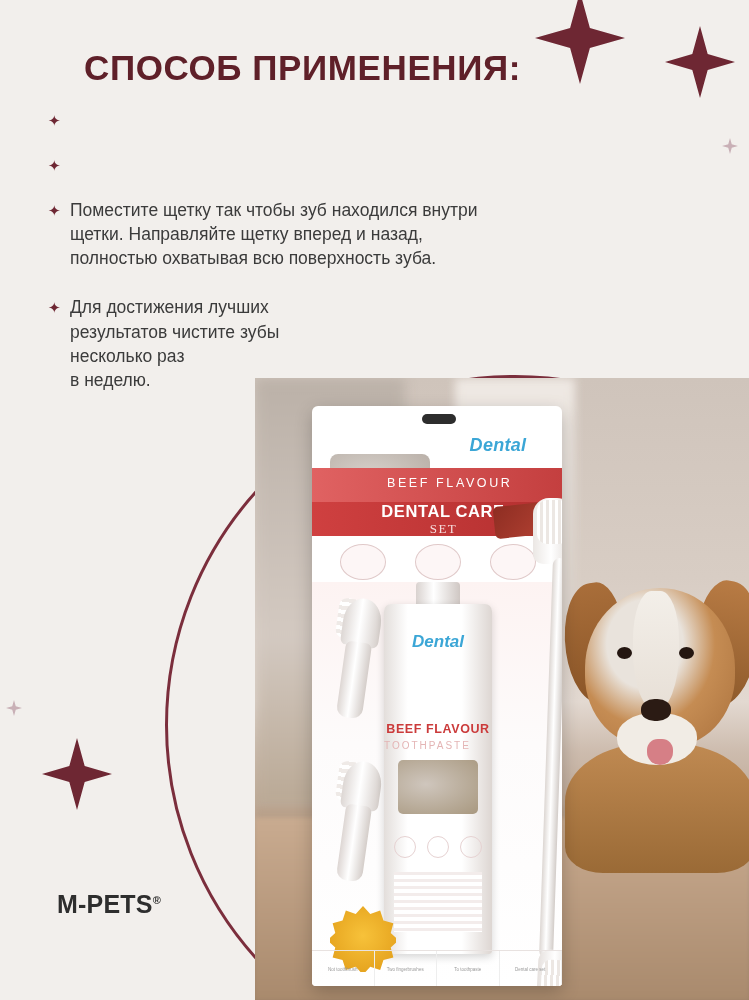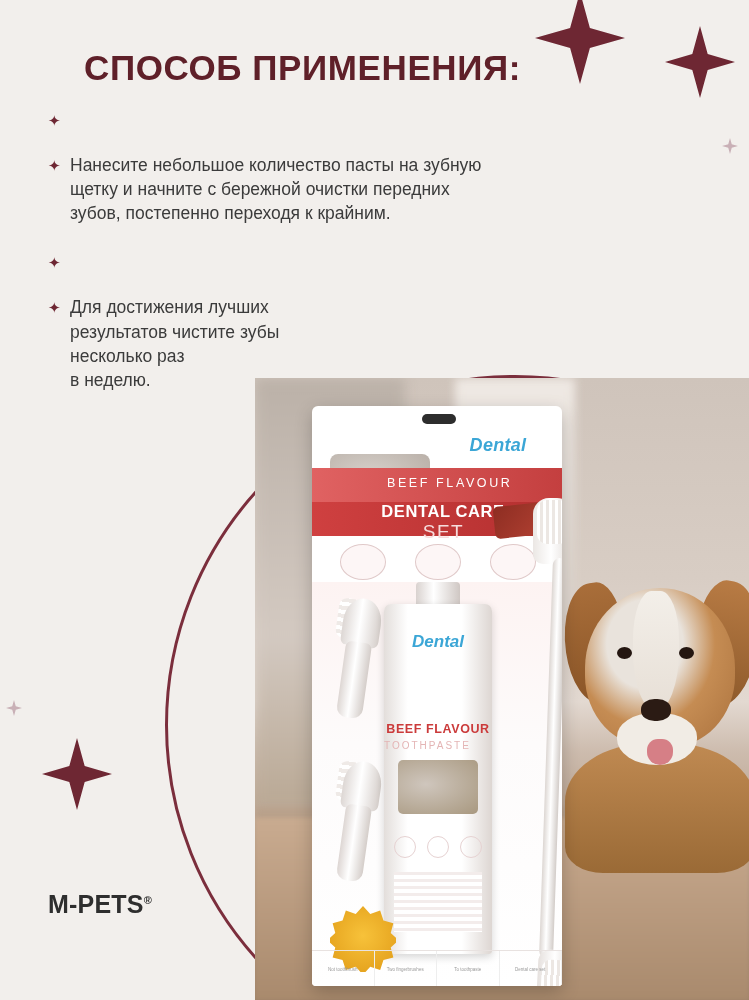--- a/index.html
+++ b/index.html
@@ -206,21 +206,21 @@
   }
   .pack-title{
     position:absolute;left:0;top:96px;width:250px;height:34px;
     background:linear-gradient(to right,#cf4040,#b32f2f);
     display:flex;align-items:center;flex-direction:column;
   }
   .pack-title .dc{
     margin-left:12px;color:#fff;font-size:16.5px;font-weight:bold;letter-spacing:.6px;
   }
   .pack-title .st{
-    margin-left:13px;color:#f6dcdc;font-size:19px;letter-spacing:1.5px;
+    margin-left:13px;color:#f6dcdc;font-size:13px;letter-spacing:1.5px;font-family:Liberation Serif, serif;
   }
   .pack-meat{
     position:absolute;right:6px;top:98px;width:62px;height:32px;
     background:linear-gradient(135deg,#8d2d22,#b74334);
     border-radius:5px;transform:rotate(-6deg);
   }
   .pack-badges{
     position:absolute;left:28px;top:138px;width:196px;height:34px;
     display:flex;justify-content:space-between;
   }
@@ -340,21 +340,21 @@
     display:flex;
   }
   .pack-footer .cell{
     flex:1;border-right:1px solid #eee;
     display:flex;align-items:center;justify-content:center;
     font-size:4.5px;color:#9a9a9a;
   }
 
   
   .brand{
-    position:absolute;left:48px;top:890px;
+    position:absolute;left:57px;top:890px;
     font-size:25px;font-weight:bold;color:#2e2e2e;letter-spacing:.2px;
   }
   .brand sup{font-size:11px;vertical-align:super;}
 </style>
 </head>
 <body>
 
 <div class="page">
 
   <div class="star s1"></div>
@@ -366,27 +366,27 @@
   <div class="title">СПОСОБ ПРИМЕНЕНИЯ:</div>
 
   <div class="steps">
 
     <div class="step">
       <div class="bullet">✦</div>
     </div>
 
     <div class="step">
       <div class="bullet">✦</div>
-      <div class="step-text">Нанесите небольшое количество пасты на зубную
-щетку и начните с бережной очистки передних
-зубов, постепенно переходя к крайним.</div>
     </div>
 
     <div class="step">
       <div class="bullet">✦</div>
+      <div class="step-text">Поместите щетку так чтобы зуб находился внутри
+щетки. Направляйте щетку вперед и назад,
+полностью охватывая всю поверхность зуба.</div>
     </div>
 
     <div class="step">
       <div class="bullet">✦</div>
       <div class="step-text">Для достижения лучших
 результатов чистите зубы
 несколько раз
 в неделю.</div>
     </div>
 

